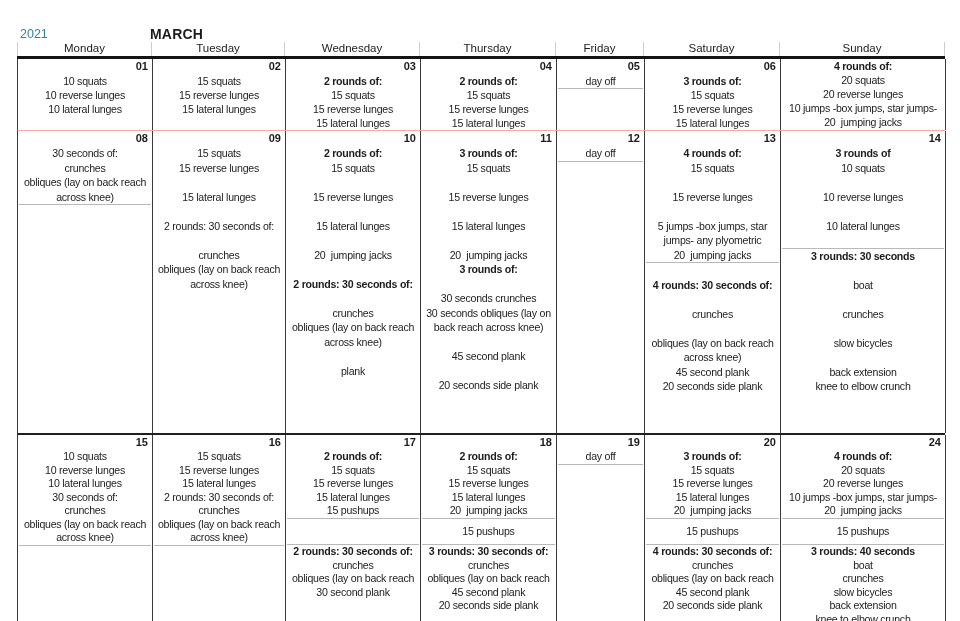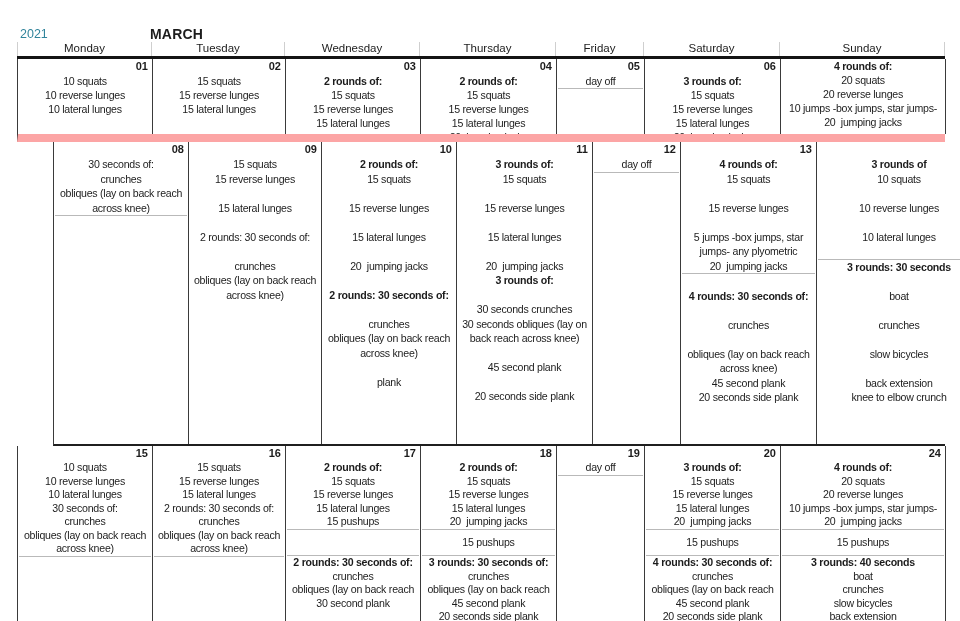--- a/index.html
+++ b/index.html
@@ -32,22 +32,22 @@
   .weekday:first-child { border-left: 1px solid #cfcfcf; }
   .calendar {
     position: absolute; left: 17px; top: 56px; width: 928px;
     border-top: 3px solid #141414;
   }
   .week-row {
     display: grid;
     grid-template-columns: 135px 133px 135px 136px 88px 136px 165px;
     border-left: 1px solid #3a3a3a;
   }
-  .week-row.w1 { height: 83px;  border-bottom: 8px solid #fca5a5; }
-  .week-row.w2 { height: 304px; border-bottom: 2px solid #1f1f1f; margin-left: 36px; }
+  .week-row.w1 { height: 72px;  border-bottom: 1px solid #fca5a5; }
+  .week-row.w2 { height: 304px; border-bottom: 2px solid #1f1f1f; }
   .week-row.w3 { height: 280px; }
   .day-cell {
     border-right: 1px solid #3a3a3a;
     overflow: hidden;
     display: flex; flex-direction: column;
     padding: 0 1px;
   }
   .day-num {
     height: 15px; flex: 0 0 15px;
     font-size: 11px; font-weight: bold;

